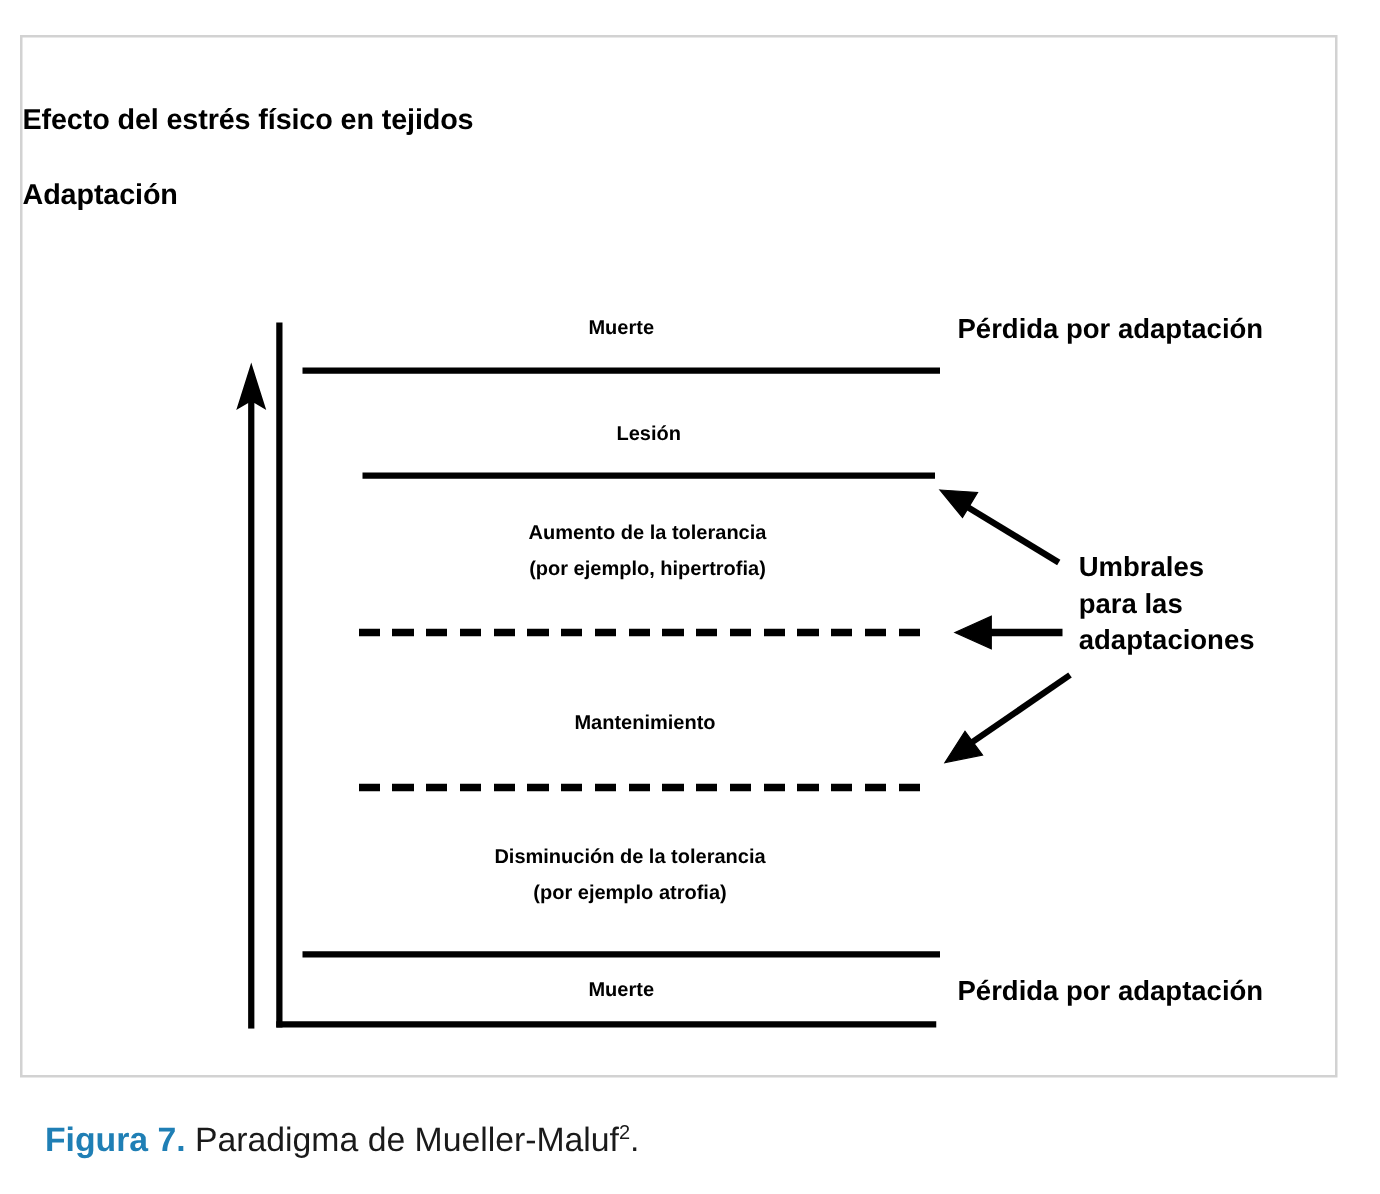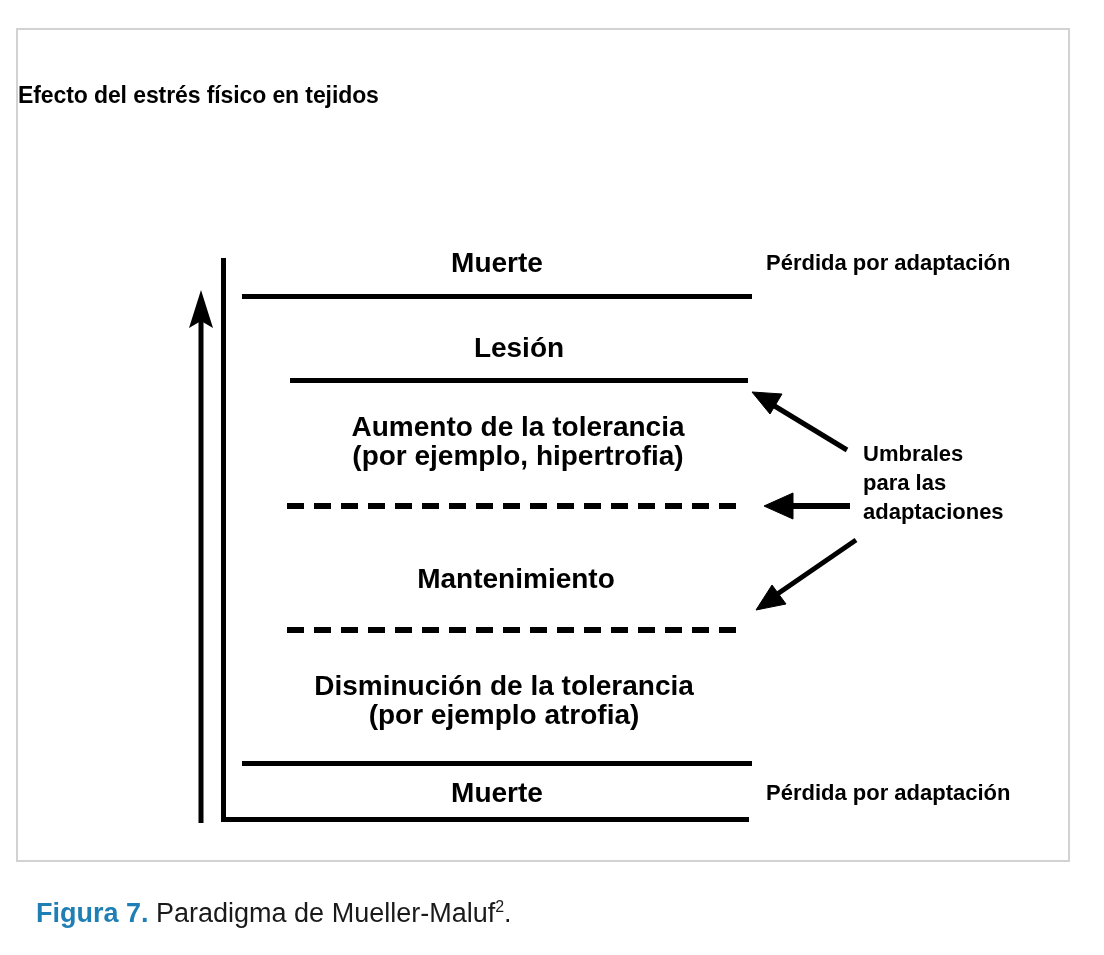--- a/index.html
+++ b/index.html
@@ -101,21 +101,21 @@
   #line-injury       { left: 272px; top: 348px; width: 458px; }
   #dash-upper        { left: 269px; top: 473px; width: 458px; }
   #dash-lower        { left: 269px; top: 597px; width: 458px; }
   #line-death-bottom { left: 224px; top: 731px; width: 510px; }
 
   
   .zone-label {
     position: absolute;
     text-align: center;
     font-weight: bold;
-    font-size: 28px;
+    font-size: 16px;
     line-height: 29px;
     white-space: pre-line;
   }
   #zone-muerte-top   { left: 224px; top: 218px; width: 510px; }
   #zone-lesion       { left: 272px; top: 303px; width: 458px; }
   #zone-aumento      { left: 250px; top: 382px; width: 500px; }
   #zone-mantenimiento{ left: 269px; top: 534px; width: 458px; }
   #zone-disminucion  { left: 236px; top: 641px; width: 500px; }
   #zone-muerte-bot   { left: 224px; top: 748px; width: 510px; }
 
@@ -179,20 +179,21 @@
 </style>
 </head>
 <body>
 
 <div id="page">
 
   <div id="figure-frame">
 
     <div class="chart-title" id="title-main">Efecto del estrés físico en tejidos</div>
 
+    <div class="chart-title" id="title-sub">Adaptación</div>
 
     <div id="plot">
 
       <div id="axis-vertical"></div>
       <div id="axis-horizontal"></div>
 
       <svg id="stress-arrow" viewBox="0 0 30 535">
         <line x1="15" y1="535" x2="15" y2="30" stroke="#000" stroke-width="5"></line>
         <polygon points="15,2 3,40 15,33 27,40"></polygon>
       </svg>

